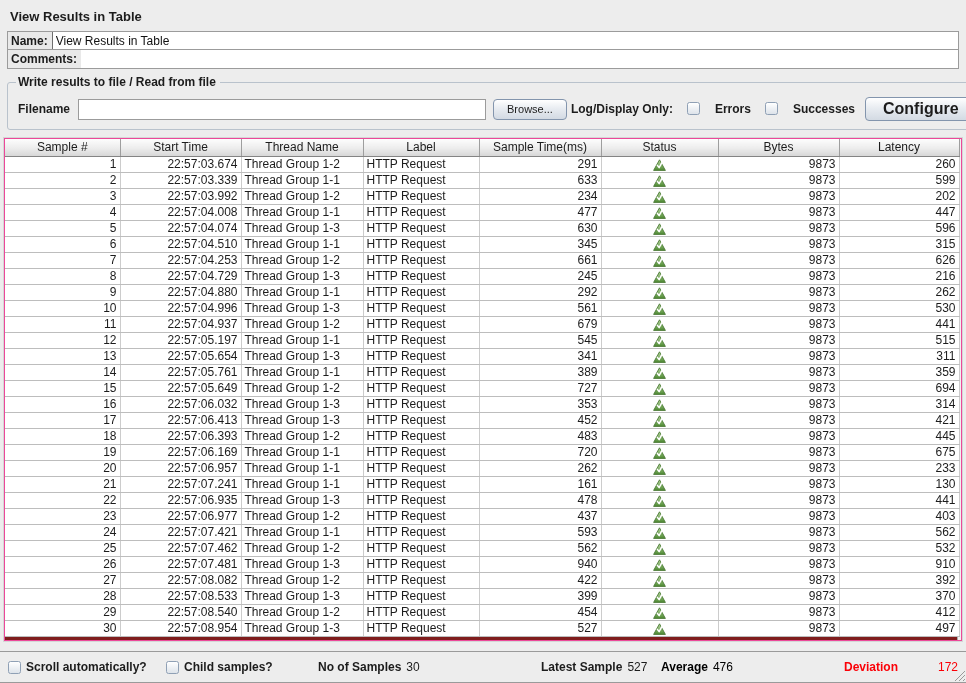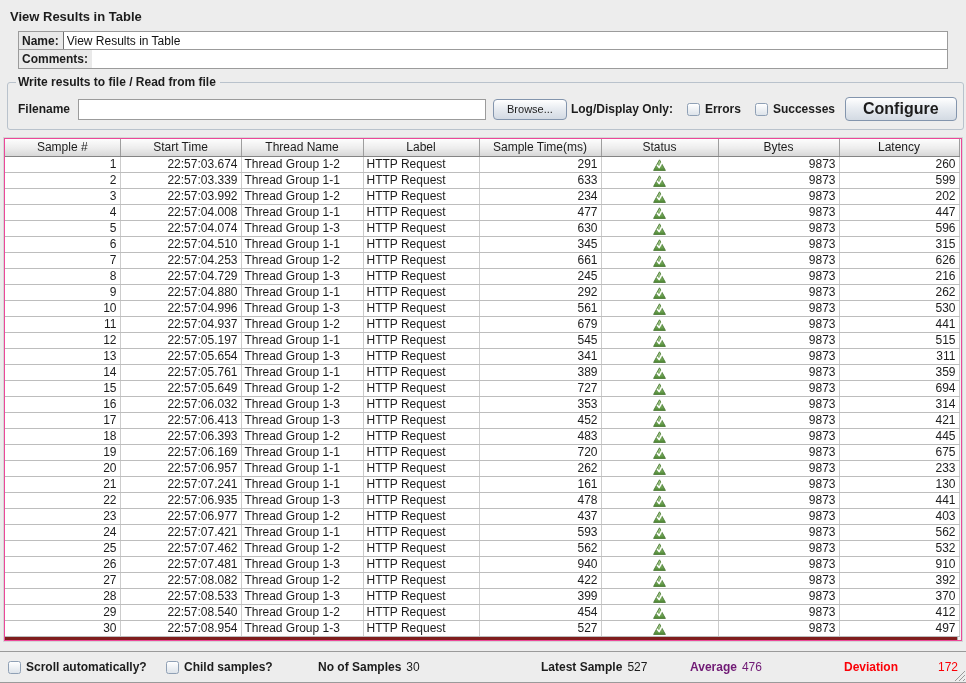--- a/index.html
+++ b/index.html
@@ -11,21 +11,21 @@
     font-size:12px;
     overflow:hidden;
     position:relative;
     border-bottom:1px solid #9a9a9a;
   }
   .panel-title {
     font-weight:bold; font-size:13px;
     padding:9px 0 7px 10px;
   }
   .name-box, .comments-box {
-    margin:0 18px; height:19px;
+    margin:0 7px; height:19px;
     border:1px solid #9b9b9b;
     display:flex; align-items:stretch;
     background:#e9e9e9;
   }
   .comments-box { border-top:none; }
   .field-label { font-weight:bold; padding:2px 4px 0 3px; white-space:nowrap; }
   .flat-input {
     flex:1; border:none; outline:none; background:#ffffff;
     font-family:inherit; font-size:12px; padding:0 3px; color:#111;
   }
@@ -55,21 +55,21 @@
   }
   .btn-browse { font-size:11px; height:21px; padding:0 13px; margin-left:7px; }
   .btn-configure { font-size:16px; font-weight:bold; height:24px; padding:0 17px; margin-left:10px; }
   .logdisp-label { font-weight:bold; margin-left:4px; white-space:nowrap; }
   .cbx {
     display:inline-block; width:13px; height:13px;
     background:linear-gradient(#ffffff,#dde3ea);
     border:1px solid #8fa0b5; border-radius:2.5px;
     vertical-align:middle; flex:none;
   }
-  .cbx-group { display:flex; align-items:center; gap:5px; margin-left:14px; white-space:nowrap; }
+  .cbx-group { display:flex; align-items:flex-start; gap:15px; margin-left:14px; white-space:nowrap; }
   .cbx-group b { font-weight:bold; }
   
   .scrollpane {
     margin:8px 4px 0 4px;
     height:503px;
     border:1px solid #ec4899;
     outline:1px solid #d6d6d6;
     background:#7f1d1d;
     position:relative;
     overflow:hidden;
@@ -809,21 +809,21 @@
     <b>Child samples?</b>
   </span>
   <span class="f-item" style="left:318px;">
     <span class="f-label">No of Samples</span>
     <span>30</span>
   </span>
   <span class="f-item" style="left:541px;">
     <span class="f-label">Latest Sample</span>
     <span>527</span>
   </span>
-  <span class="f-item" style="left:690px; color:#701a75;">
+  <span class="f-item" style="left:661px; color:#000000;">
     <span class="f-label">Average</span>
     <span>476</span>
   </span>
   <span class="f-item" style="left:844px; color:#fb0007;gap:40px;">
     <span class="f-label">Deviation</span>
     <span>172</span>
   </span>
   <svg class="grip" width="14" height="14">
     <line x1="4" y1="14" x2="14" y2="4" stroke="#9a9a9a" stroke-width="1"></line>
     <line x1="8" y1="14" x2="14" y2="8" stroke="#9a9a9a" stroke-width="1"></line>

